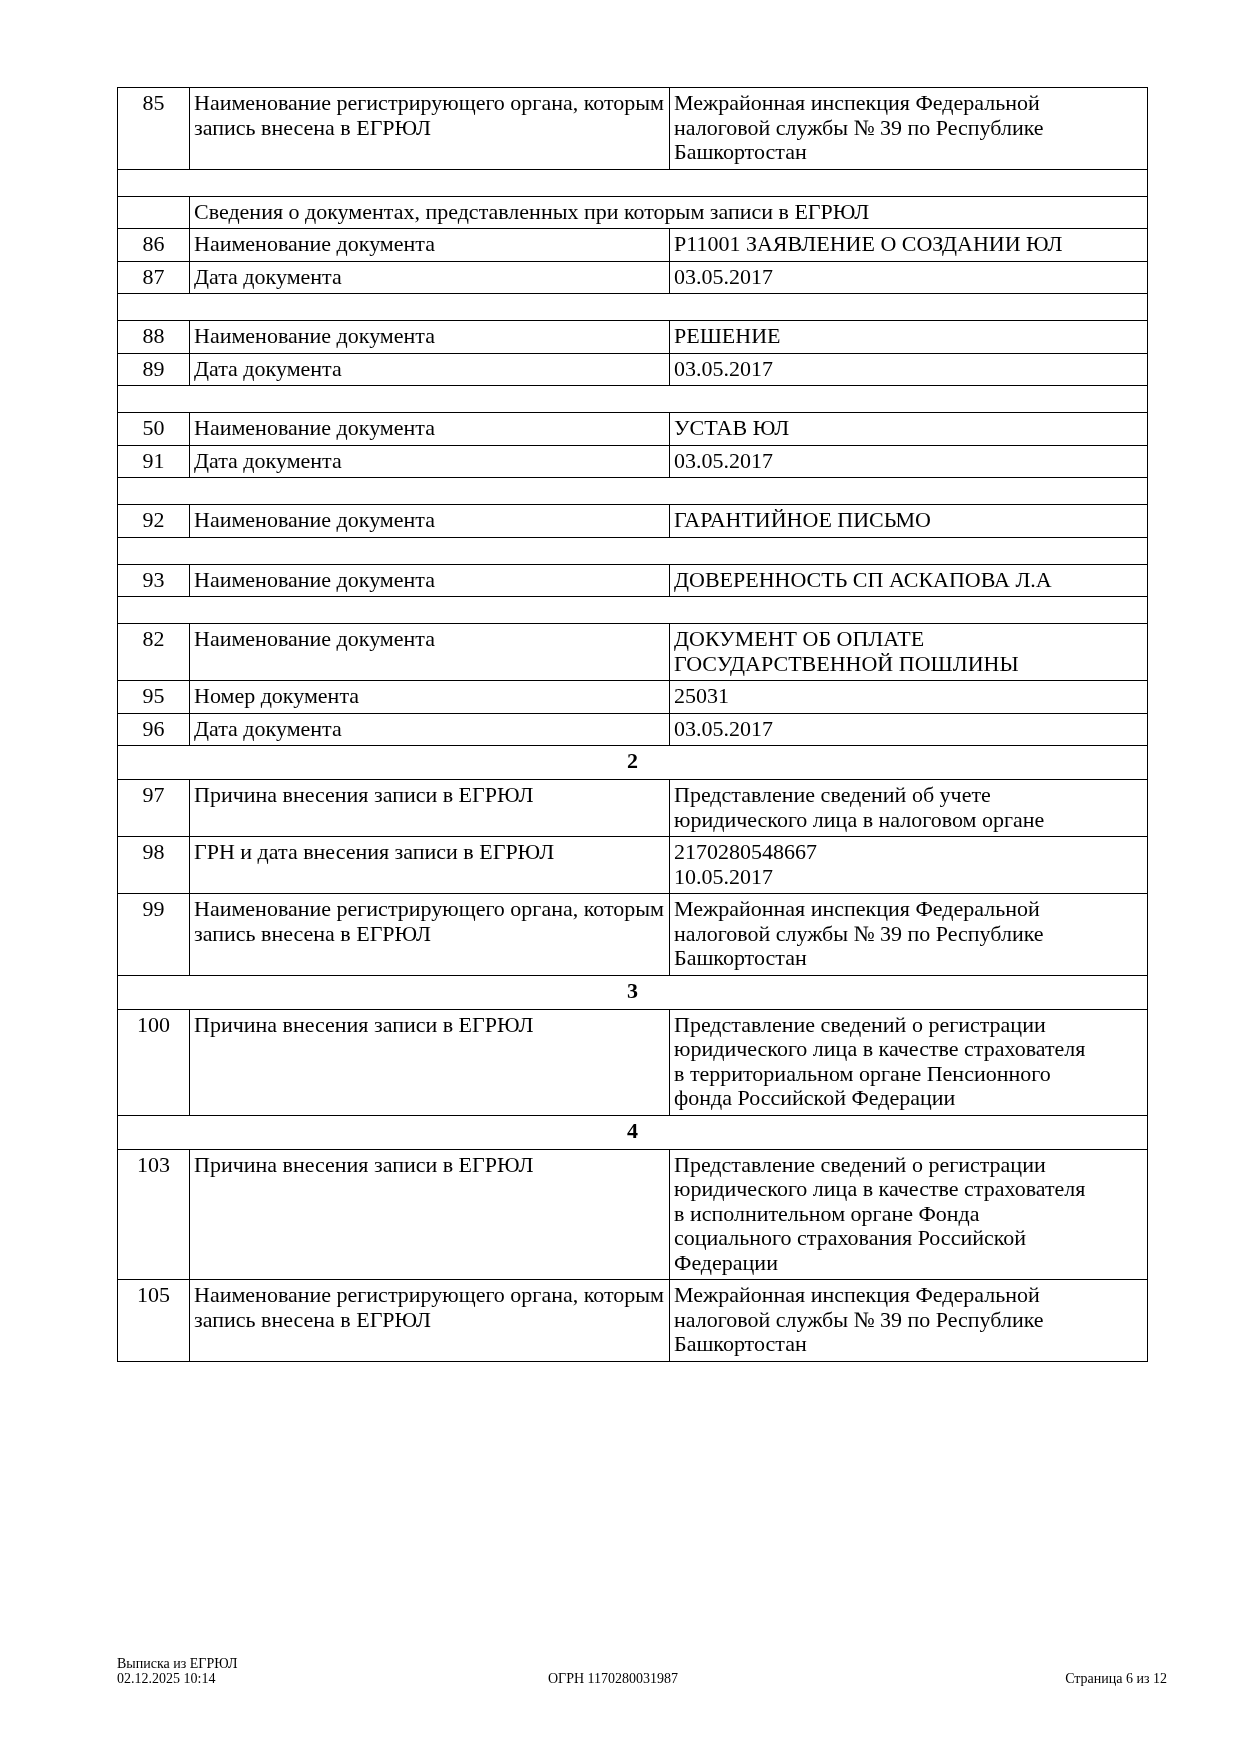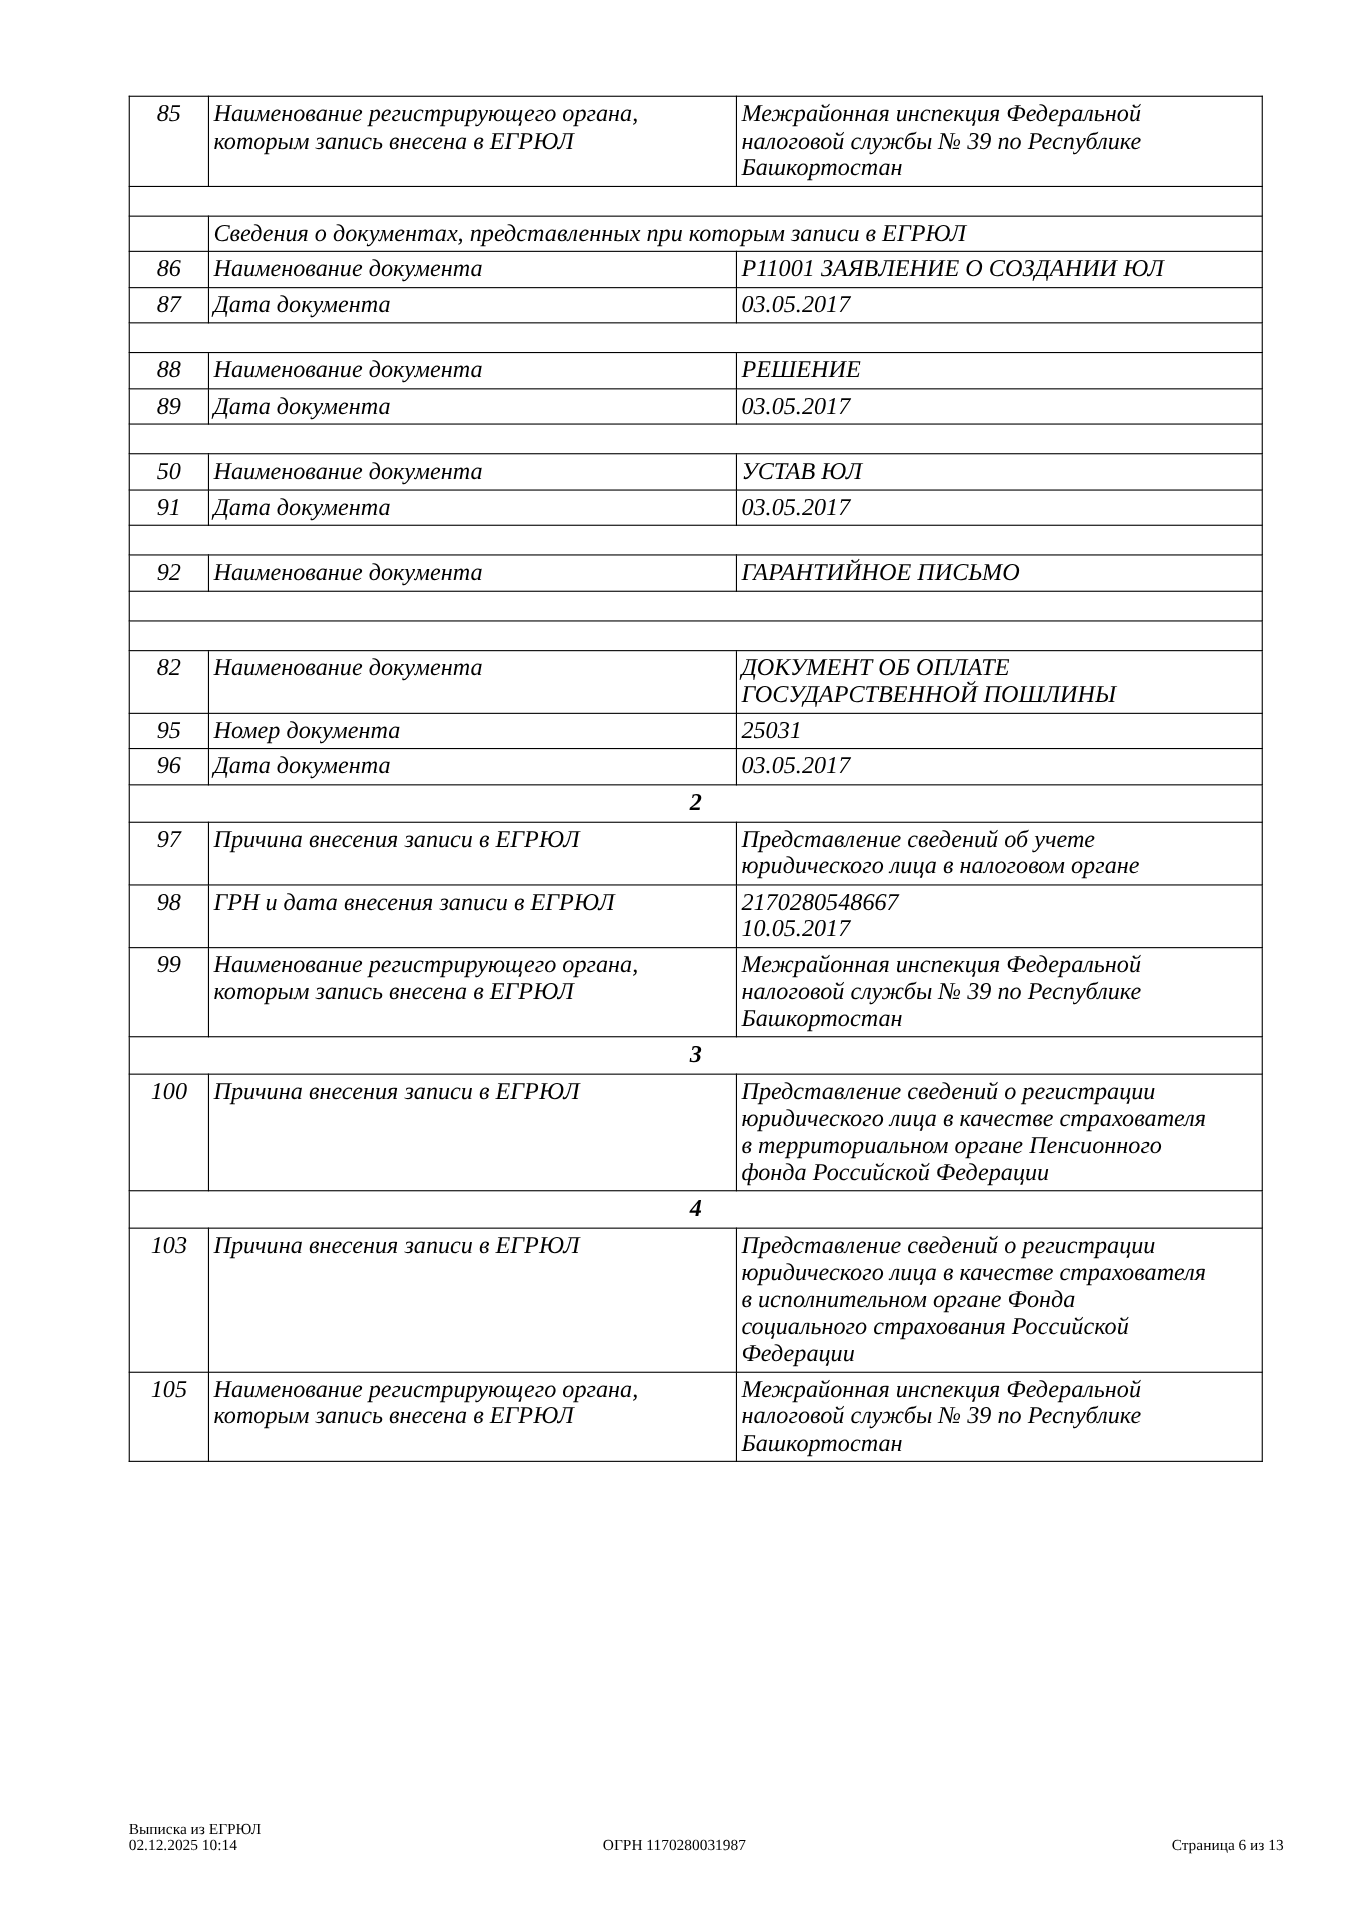--- a/index.html
+++ b/index.html
@@ -1,17 +1,17 @@
 <!DOCTYPE html>
 <html><head>
 <meta charset="utf-8">
 <style>
   html, body { margin: 0; padding: 0; background: #ffffff; }
   body { width: 1240px; height: 1755px; position: relative; font-family: "Liberation Serif", serif; color: #000; }
-  table.egrul { position: absolute; left: 117px; top: 87px; width: 1030px; border-collapse: collapse; table-layout: fixed; font-size: 22px; line-height: 24.5px; font-style: italic; }
+  table.egrul { position: absolute; left: 117px; top: 87px; width: 1030px; border-collapse: collapse; table-layout: fixed; font-size: 22px; line-height: 24.5px; }
   table.egrul td { border: 1.5px solid #000; vertical-align: top; padding: 3px 4px 4px 4px; }
   col.c-num { width: 72px; }
   col.c-label { width: 480px; }
   col.c-value { width: 478px; }
   td.num { text-align: center; padding-right: 8px; }
   td.value { white-space: pre-line; }
   tr.spacer td { height: 26px; padding: 0; }
   tr.section td { text-align: center; font-weight: bold; height: 26px; }
   tr.subheader td.label { }
   .footer { position: absolute; top: 1656px; left: 117px; width: 1050px; font-size: 14px; line-height: 15px; }
@@ -83,20 +83,25 @@
         <td colspan="3"></td>
       </tr>
       <tr class="data">
         <td class="num">92</td>
         <td class="label">Наименование документа</td>
         <td class="value">ГАРАНТИЙНОЕ ПИСЬМО</td>
       </tr>
       <tr class="spacer">
         <td colspan="3"></td>
       </tr>
+      <tr class="data">
+        <td class="num">93</td>
+        <td class="label">Наименование документа</td>
+        <td class="value">ДОВЕРЕННОСТЬ СП АСКАПОВА Л.А</td>
+      </tr>
       <tr class="spacer">
         <td colspan="3"></td>
       </tr>
       <tr class="data">
         <td class="num">82</td>
         <td class="label">Наименование документа</td>
         <td class="value">ДОКУМЕНТ ОБ ОПЛАТЕ
 ГОСУДАРСТВЕННОЙ ПОШЛИНЫ</td>
       </tr>
       <tr class="data">
@@ -163,14 +168,14 @@
       </tr>
     </tbody>
 </table>
 
 <div class="footer">
   <div class="left">
     <div>Выписка из ЕГРЮЛ</div>
     <div>02.12.2025 10:14</div>
   </div>
   <div class="center">ОГРН 1170280031987</div>
-  <div class="right">Страница 6 из 13</div>
+  <div class="right">Страница 6 из 12</div>
 </div>
 
 </body></html>

